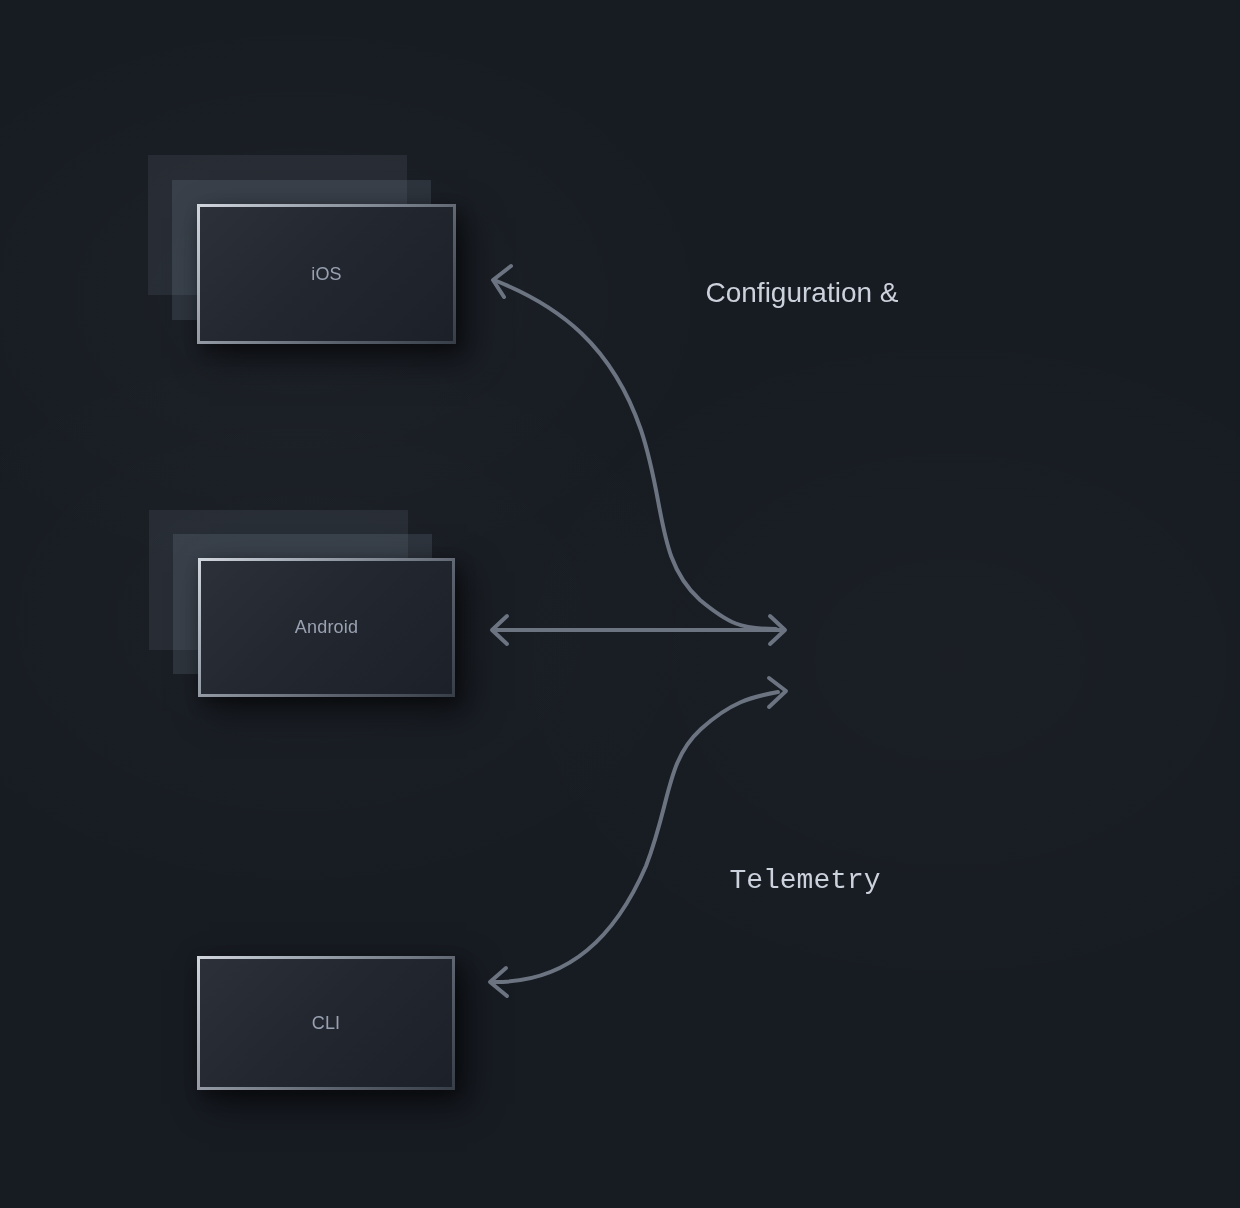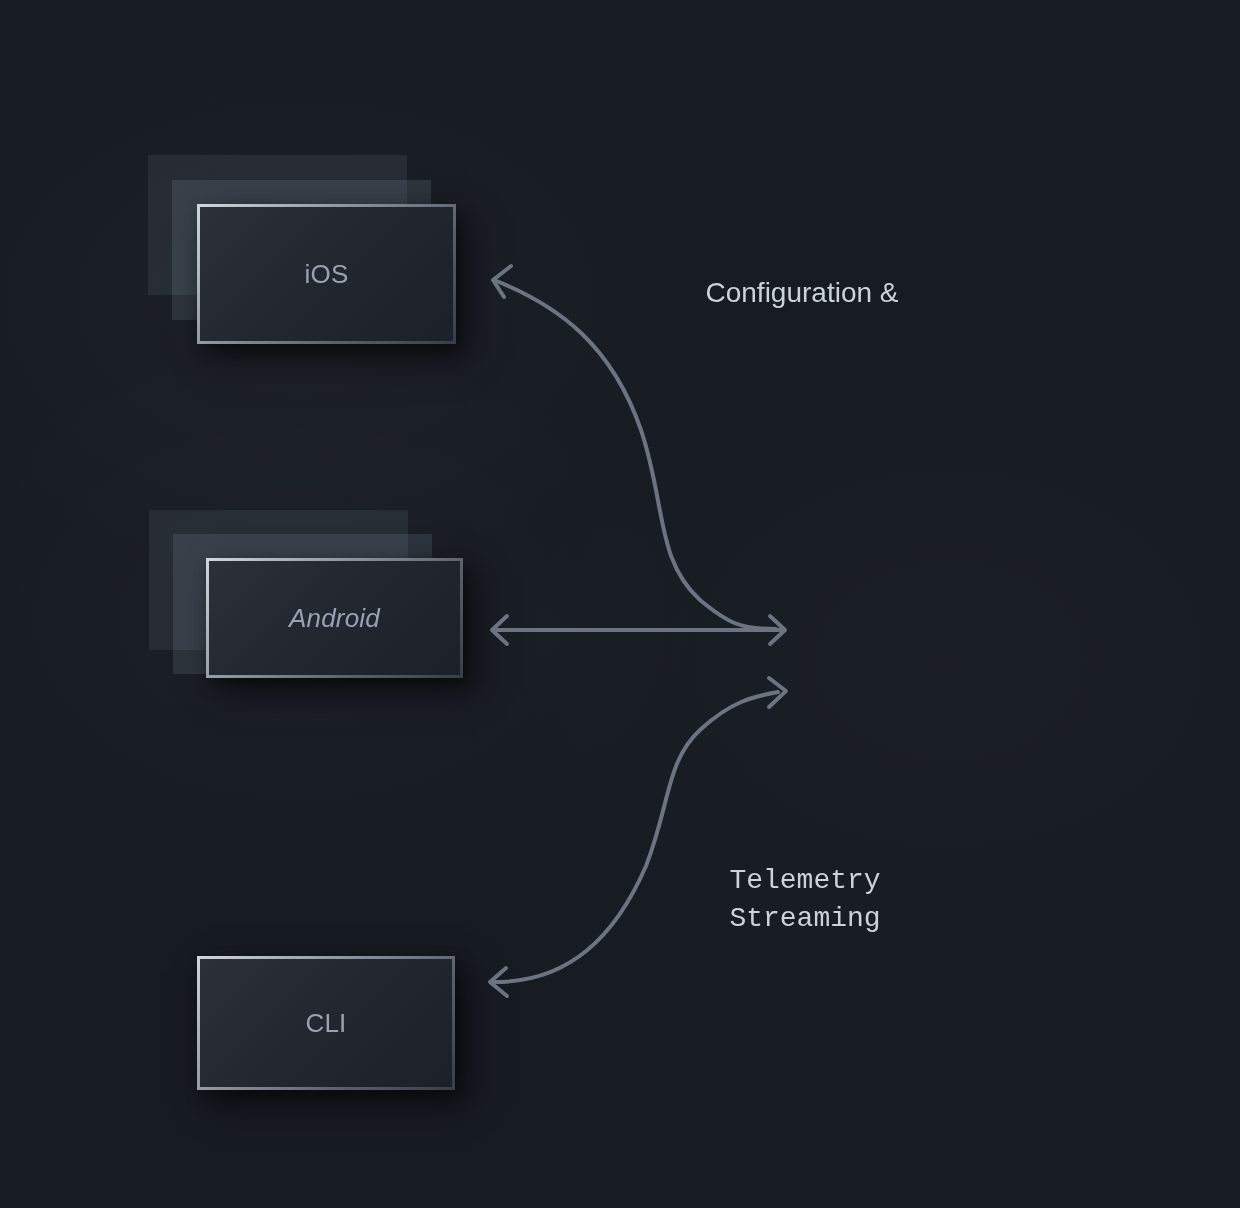--- a/index.html
+++ b/index.html
@@ -33,26 +33,26 @@
     background:
       linear-gradient(135deg, #2c3038 0%, #23272f 45%, #1c2028 100%) padding-box,
       linear-gradient(135deg, #d2d7de 0%, #9ba2ac 30%, #5a616c 70%, #383e48 100%) border-box;
     box-shadow: 12px 14px 32px rgba(0,0,0,0.50), 4px 6px 14px rgba(0,0,0,0.35);
     display: flex;
     align-items: center;
     justify-content: center;
   }
   .node-label {
     color: #99a1b2;
-    font-size: 26px;
+    font-size: 18px;
     letter-spacing: 0.2px;
   }
 
   .node-ios     { left: 197px; top: 204px; width: 259px; height: 140px; }
-  .node-android { left: 206px; top: 558px; width: 257px; height: 120px; font-style: italic; }
+  .node-android { left: 198px; top: 558px; width: 257px; height: 139px; }
   .node-cli     { left: 197px; top: 956px; width: 258px; height: 134px; }
   .node-saas    { left: 803px; top: 555px; width: 275px; height: 178px; }
 
   .ios-ghost-back     { left: 148px; top: 155px; }
   .ios-ghost-mid      { left: 172px; top: 180px; }
   .android-ghost-back { left: 149px; top: 510px; }
   .android-ghost-mid  { left: 173px; top: 534px; }
 
   
   .edge-label {
@@ -108,16 +108,15 @@
       <path d="M506 968 L490 982 L507 996"></path>
       <path d="M769 678 L786 691 L769 707"></path>
     </g>
   </svg>
 
   <div class="edge-label label-config">
     <span>Configuration &amp;</span>
   </div>
   <div class="edge-label label-telemetry">
     <span>Telemetry</span>
-    <span>Streaming</span>
   </div>
 
 </div>
 
 </body></html>

